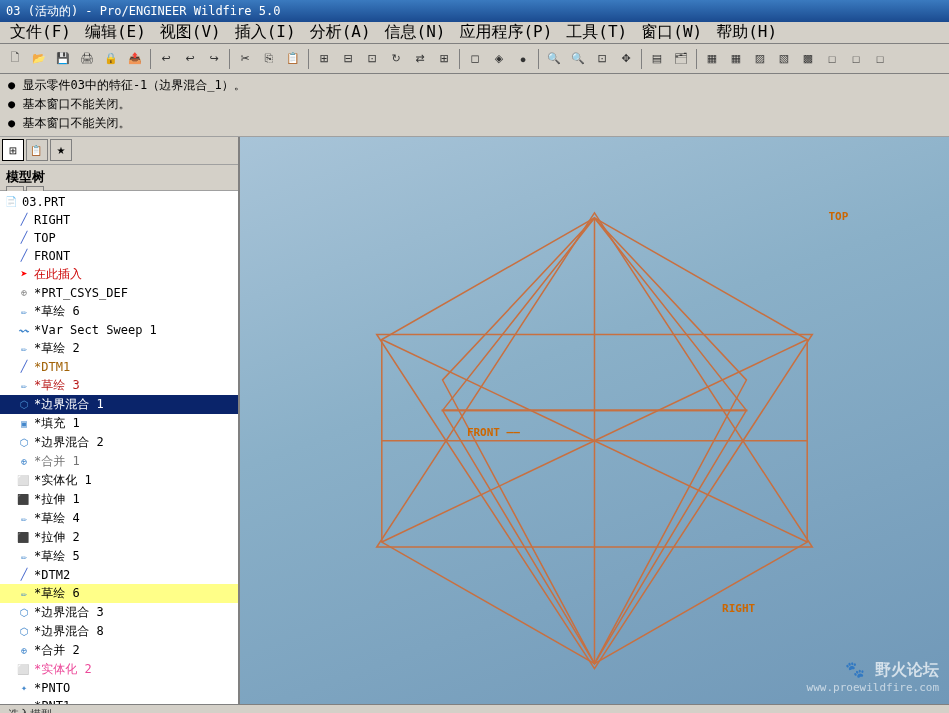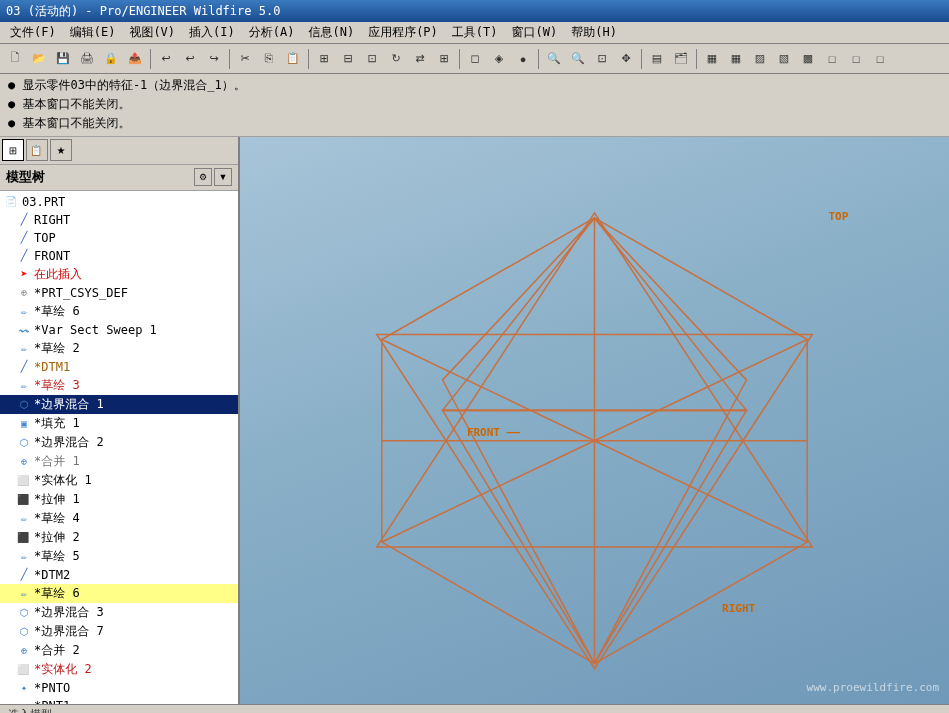--- a/index.html
+++ b/index.html
@@ -22,21 +22,21 @@
       border-bottom: 1px solid #808080;
       padding: 2px 4px;
       display: flex;
       gap: 2px;
       height: 22px;
       align-items: center;
     }
     .menu-item {
       padding: 2px 6px;
       cursor: pointer;
-      font-size: 12px;
+      font-size: 16px;
       color: #000;
     }
 
     
     #toolbar {
       background: #d4d0c8;
       border-bottom: 1px solid #808080;
       padding: 2px 4px;
       display: flex;
       align-items: center;
@@ -103,20 +103,21 @@
 
     
     #modeltree-header {
       display: flex;
       align-items: flex-start;
       justify-content: space-between;
       padding: 3px 6px;
       background: #d4d0c8;
       border-bottom: 1px solid #a0a0a0;
       height: 26px;
+      flex-direction: column;
     }
     #modeltree-title {
       font-size: 13px;
       font-weight: bold;
       color: #000;
     }
     .tree-header-btn {
       width: 18px; height: 18px;
       border: 1px solid #808080;
       background: #d4d0c8;
@@ -405,31 +406,31 @@
           <span style="color:#000">*草绘 6</span>
         </div>
         <div class="tree-item">
           <span style="margin-left: 12px;"></span>
           <span class="tree-icon" style="color:#4488cc;font-size:10px;">⬡</span>
           <span style="color:#000">*边界混合 3</span>
         </div>
         <div class="tree-item">
           <span style="margin-left: 12px;"></span>
           <span class="tree-icon" style="color:#4488cc;font-size:10px;">⬡</span>
-          <span style="color:#000">*边界混合 7</span>
+          <span style="color:#000">*边界混合 8</span>
         </div>
         <div class="tree-item">
           <span style="margin-left: 12px;"></span>
           <span class="tree-icon" style="color:#4488cc;font-size:10px;">⊕</span>
           <span style="color:#000">*合并 2</span>
         </div>
         <div class="tree-item">
           <span style="margin-left: 12px;"></span>
           <span class="tree-icon" style="color:#4488cc;font-size:10px;">⬜</span>
-          <span style="color:#b91c1c">*实体化 2</span>
+          <span style="color:#ec4899">*实体化 2</span>
         </div>
         <div class="tree-item">
           <span style="margin-left: 12px;"></span>
           <span class="tree-icon" style="color:#4488cc;font-size:10px;">✦</span>
           <span style="color:#000">*PNTO</span>
         </div>
         <div class="tree-item">
           <span style="margin-left: 12px;"></span>
           <span class="tree-icon" style="color:#4488cc;font-size:10px;">✦</span>
           <span style="color:#000">*PNT1</span>
@@ -469,20 +470,21 @@
         <polygon points="25,5 22,10 28,10" fill="green"></polygon>
         <polygon points="10,38 14,34 17,39" fill="blue"></polygon>
       </svg>
     </div>
 
     <div class="vp-label" style="left:32%;top:51%;">FRONT ——</div>
     <div class="vp-label" style="left:83%;top:13%;">TOP</div>
     <div class="vp-label" style="left:68%;top:82%;">RIGHT</div>
 
     <div id="watermark">
+      <div style="font-size:16px;font-weight:bold;color:rgba(255,255,255,0.7);">🐾 <span>野火论坛</span></div>
       <div style="font-size:11px;color:rgba(255,255,255,0.6);">www.proewildfire.com</div>
     </div>
   </div>
 </div>
 
 <div id="statusbar">
   <span>选入模型</span>
 </div>
 
 </body></html>

